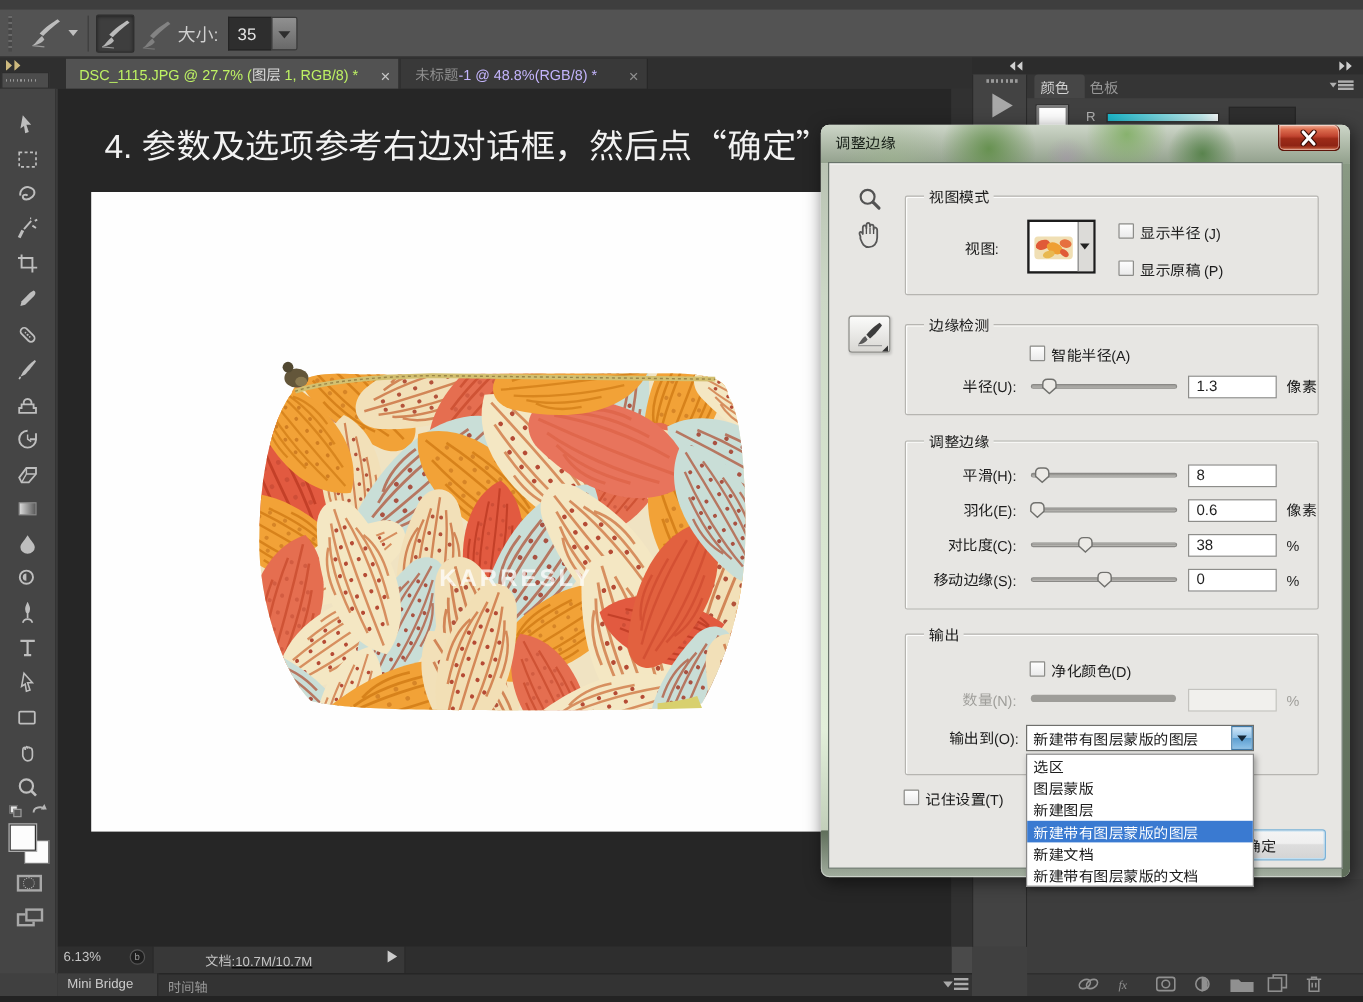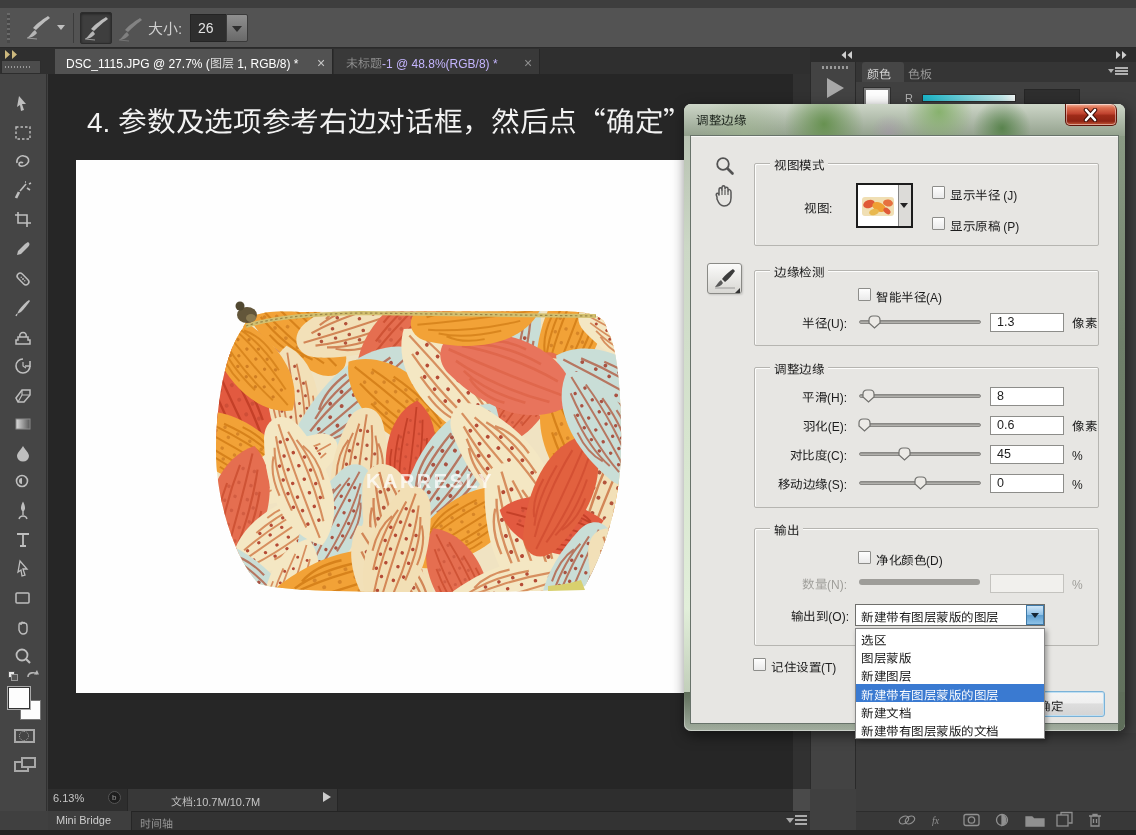--- a/index.html
+++ b/index.html
@@ -109,26 +109,26 @@
     <div class="abs" style="left:116px;top:17px;opacity:.45"><svg width="30" height="26" viewBox="0 0 30 26">
         <path d="M26 3 C23 5 16 11 12 15 L9 13 C13 8 21 3 24 1 Z" fill="#c9c9c9" opacity="0.9"></path>
         <path d="M11 15 C8 17 6 21 3 23 C6 23 11 21 13 18 Z" fill="#b5b5b5"></path>
         <path d="M3 23 L13 24" stroke="#9a9a9a" stroke-width="1"></path>
       </svg></div>
     <div class="al" style="left:148px;top:21px;"><span class="ct" style="font-size:15px;color:#cfcfcf;fill:#cfcfcf"><svg class="cj" style="width:15.0px;height:15px" viewBox="0 0 1000 1000" preserveAspectRatio="none">
           <use href="#g0"></use>
         </svg><svg class="cj" style="width:15.0px;height:15px" viewBox="0 0 1000 1000" preserveAspectRatio="none">
           <use href="#g1"></use>
         </svg><span>: </span></span></div>
-    <div class="abs" style="left:190px;top:14px;width:36px;height:28px;background:#2e2e2e;border:1px solid #242424;border-right:none;color:#e4e4e4;font-size:14px;line-height:27px;padding-left:7px">26</div>
+    <div class="abs" style="left:190px;top:14px;width:36px;height:28px;background:#2e2e2e;border:1px solid #242424;border-right:none;color:#e4e4e4;font-size:14px;line-height:27px;padding-left:7px">35</div>
     <div class="abs" style="left:226px;top:14px;width:22px;height:28px;background:linear-gradient(#909090,#696969);border:1px solid #3a3a3a;border-radius:0 2px 2px 0"></div>
     <div class="abs" style="left:232px;top:26px;width:0;height:0;border-left:5px solid transparent;border-right:5px solid transparent;border-top:6px solid #2e2e2e"></div>
     <div class="abs" style="left:0;top:48px;width:1136px;height:26px;background:#2f2f2f"></div>
     <div class="abs" style="left:55px;top:49px;width:278px;height:25px;background:#525252;border-right:1px solid #272727"></div>
-    <div class="al" style="left:66px;top:55px;"><span class="ct" style="font-size:12px;color:#ffffff;fill:#dedede"><span>DSC_1115.JPG @ 27.7% (</span><svg class="cj" style="width:12.0px;height:12px" viewBox="0 0 1000 1000" preserveAspectRatio="none">
+    <div class="al" style="left:66px;top:55px;"><span class="ct" style="font-size:12px;color:#bef264;fill:#dedede"><span>DSC_1115.JPG @ 27.7% (</span><svg class="cj" style="width:12.0px;height:12px" viewBox="0 0 1000 1000" preserveAspectRatio="none">
           <use href="#g2"></use>
         </svg><svg class="cj" style="width:12.0px;height:12px" viewBox="0 0 1000 1000" preserveAspectRatio="none">
           <use href="#g3"></use>
         </svg><span> 1, RGB/8) * </span></span></div>
     <div class="al" style="left:317px;top:56px;font-size:14px;color:#c8c8c8">×</div>
     <div class="abs" style="left:334px;top:49px;width:206px;height:25px;background:#393939;border-right:1px solid #272727"></div>
     <div class="al" style="left:346px;top:55px;"><span class="ct" style="font-size:12px;color:#c4b5fd;fill:#8f8f8f"><svg class="cj" style="width:12.0px;height:12px" viewBox="0 0 1000 1000" preserveAspectRatio="none">
           <use href="#g4"></use>
         </svg><svg class="cj" style="width:12.0px;height:12px" viewBox="0 0 1000 1000" preserveAspectRatio="none">
           <use href="#g5"></use>
@@ -537,21 +537,21 @@
 <ellipse cx="247" cy="315" rx="10" ry="8" fill="#63563a"></ellipse>
 <ellipse cx="251" cy="318" rx="5" ry="4" fill="#8a7a52"></ellipse>
 <circle cx="240" cy="306" r="4.5" fill="#514831"></circle>
 <text x="366" y="488" font-family="Liberation Sans" font-size="20" font-weight="bold" letter-spacing="2.5" fill="#ffffff" opacity="0.72">KARRESLY</text>
 </svg>
     <div class="abs" style="left:48px;top:789px;width:745px;height:22px;background:#2e2e2e"></div>
     <div class="al" style="left:53px;top:793px;font-size:11px;color:#c6c6c6">6.13%</div>
     <div class="abs" style="left:108px;top:791px;width:13px;height:13px;border-radius:50%;background:#1e1e1e;border:1px solid #555"></div>
     <div class="al" style="left:112px;top:794px;font-size:8px;color:#999">b</div>
     <div class="abs" style="left:127px;top:789px;width:211px;height:22px;background:#383838;border-left:1px solid #262626;border-right:1px solid #262626"></div>
-    <div class="al" style="left:171px;top:793px;"><span class="ct" style="font-size:11px;color:#c6c6c6;fill:#c6c6c6"><svg class="cj" style="width:11.0px;height:11px" viewBox="0 0 1000 1000" preserveAspectRatio="none">
+    <div class="al" style="left:171px;top:793px;text-decoration:underline;"><span class="ct" style="font-size:11px;color:#c6c6c6;fill:#c6c6c6"><svg class="cj" style="width:11.0px;height:11px" viewBox="0 0 1000 1000" preserveAspectRatio="none">
           <use href="#g7"></use>
         </svg><svg class="cj" style="width:11.0px;height:11px" viewBox="0 0 1000 1000" preserveAspectRatio="none">
           <use href="#g8"></use>
         </svg><span>:10.7M/10.7M</span></span></div>
     <div class="abs" style="left:323px;top:792px;width:0;height:0;border-top:5px solid transparent;border-bottom:5px solid transparent;border-left:8px solid #cccccc"></div>
     <div class="abs" style="left:48px;top:811px;width:762px;height:19px;background:#333333;border-top:1px solid #242424"></div>
     <div class="abs" style="left:48px;top:811px;width:84px;height:19px;background:#3e3e3e;border-right:1px solid #262626"></div>
     <div class="al" style="left:56px;top:815px;font-size:11px;color:#cccccc">Mini Bridge</div>
     <div class="al" style="left:140px;top:815px;"><span class="ct" style="font-size:11px;color:#9a9a9a;fill:#9a9a9a"><svg class="cj" style="width:11.0px;height:11px" viewBox="0 0 1000 1000" preserveAspectRatio="none">
           <use href="#g9"></use>
@@ -775,21 +775,21 @@
         </svg><svg class="cj" style="width:12.5px;height:12px" viewBox="0 0 1000 1000" preserveAspectRatio="none">
           <use href="#g41"></use>
         </svg><svg class="cj" style="width:12.5px;height:12px" viewBox="0 0 1000 1000" preserveAspectRatio="none">
           <use href="#g42"></use>
         </svg><span>(C):</span></span></div>
     <div class="abs" style="left:859px;top:452px;width:122px;height:4px;background:linear-gradient(#908f8b,#bcbbb7);border-radius:2px;border:1px solid #8a8986"></div>
     <svg class="abs" style="left:898px;top:447px" width="13" height="14" viewBox="0 0 13 14">
       <path d="M1 5 Q1 1 5 1 L8 1 Q12 1 12 5 L12 8 L6.5 13 L1 8 Z" fill="#eceae6" stroke="#71716e" stroke-width="1.2"></path>
     </svg>
     <div class="abs" style="left:990px;top:445px;width:74px;height:19px;background:#fff;border:1px solid #8d8d8a"></div>
-    <div class="al" style="left:997px;top:448px;font-size:12.5px;color:#1d1d1d">45</div>
+    <div class="al" style="left:997px;top:448px;font-size:12.5px;color:#1d1d1d">38</div>
     <div class="al" style="left:1072px;top:447px"><span class="ct" style="font-size:12px;color:#1d1d1d;fill:#1d1d1d"><span>%</span></span></div>
     <div class="al" style="right:289px;top:476px"><span class="ct" style="font-size:12px;color:#1d1d1d;fill:#1d1d1d"><svg class="cj" style="width:12.5px;height:12px" viewBox="0 0 1000 1000" preserveAspectRatio="none">
           <use href="#g43"></use>
         </svg><svg class="cj" style="width:12.5px;height:12px" viewBox="0 0 1000 1000" preserveAspectRatio="none">
           <use href="#g44"></use>
         </svg><svg class="cj" style="width:12.5px;height:12px" viewBox="0 0 1000 1000" preserveAspectRatio="none">
           <use href="#g17"></use>
         </svg><svg class="cj" style="width:12.5px;height:12px" viewBox="0 0 1000 1000" preserveAspectRatio="none">
           <use href="#g18"></use>
         </svg><span>(S):</span></span></div>

